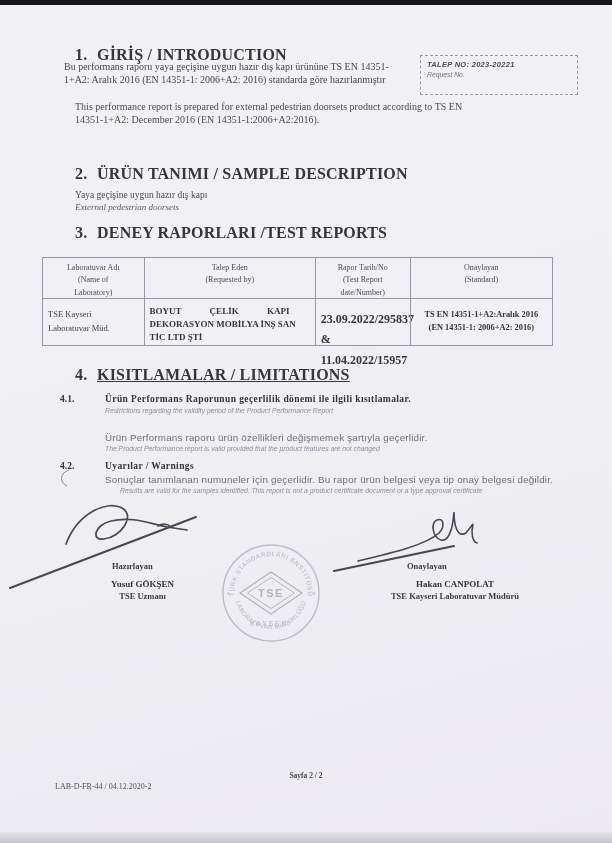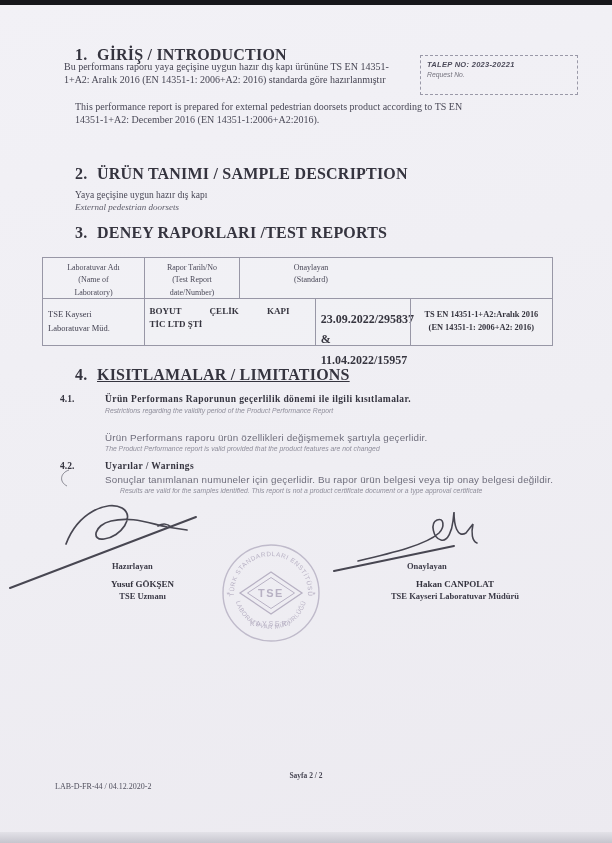--- a/index.html
+++ b/index.html
@@ -115,31 +115,34 @@
 
   <div class="abs sec-heading" data-name="reports-heading">
     <span class="num" data-name="reports-heading-number">3.</span><span data-name="reports-heading-title">DENEY RAPORLARI /TEST REPORTS</span>
   </div>
 
   <div class="abs" data-name="test-reports-table">
     <div class="trow thead" data-name="table-header-row">
       <div class="tcell c1" data-name="table-header-laboratory">Laboratuvar Adı
 (Name of
 Laboratory)</div>
+      <div class="tcell c2" data-name="table-header-requested-by">Talep Eden
+(Requested by)</div>
       <div class="tcell c3" data-name="table-header-report-date">Rapor Tarih/No
 (Test Report
 date/Number)</div>
       <div class="tcell c4" data-name="table-header-standard">Onaylayan
 (Standard)</div>
     </div>
     <div class="trow tbody" data-name="table-row">
       <div class="tcell c1 cell-lab" data-name="cell-laboratory">TSE Kayseri
 Laboratuvar Müd.</div>
       <div class="tcell c2 cell-req" data-name="cell-requested-by">
         <div class="jline" data-name="cell-requested-by-line1">BOYUT ÇELİK KAPI</div>
+        <div data-name="cell-requested-by-line2">DEKORASYON MOBİLYA İNŞ SAN</div>
         <div data-name="cell-requested-by-line3">TİC LTD ŞTİ</div>
       </div>
       <div class="tcell c3 cell-rep" data-name="cell-report-date-no">23.09.2022/295837   &amp;
 11.04.2022/15957</div>
       <div class="tcell c4 cell-std" data-name="cell-standard">TS EN 14351-1+A2:Aralık 2016
 (EN 14351-1: 2006+A2: 2016)</div>
     </div>
   </div>
 
   <div class="abs sec-heading" data-name="limitations-heading">

